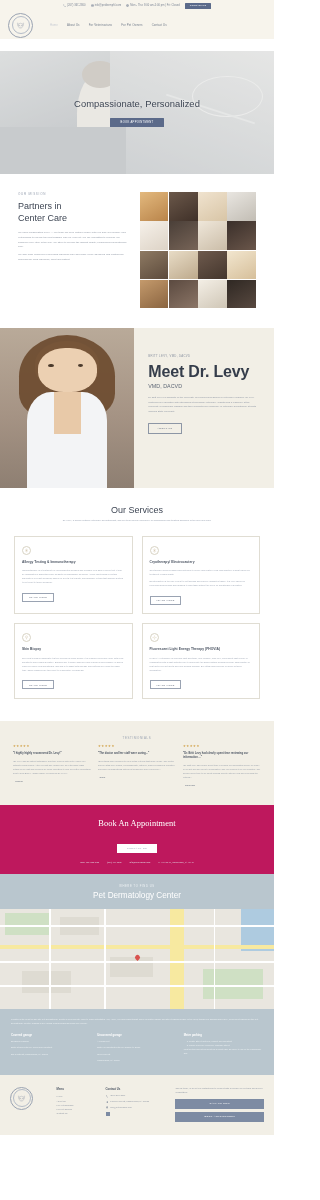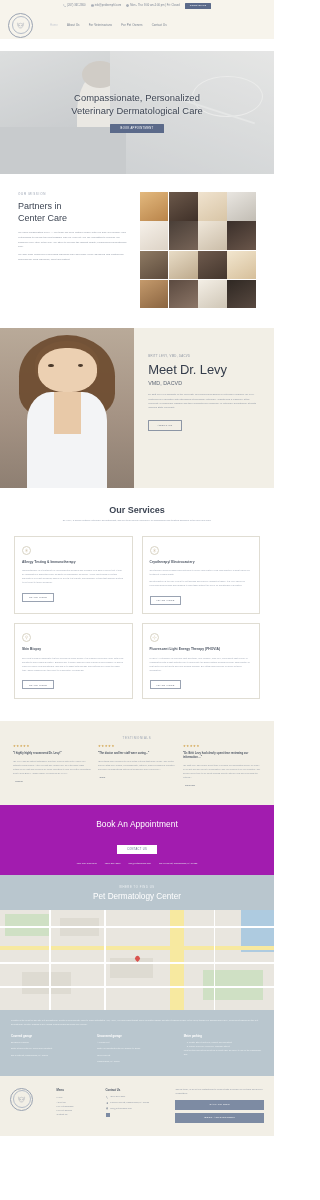--- a/index.html
+++ b/index.html
@@ -124,21 +124,21 @@
     background:#cdbfb0;
   }
   .doc-info {
     width:51%; padding:26px 16px 0 14px;
   }
   .doc-kicker {
     font-size:2.8px; letter-spacing:.12em; color:#8b93a1;
     text-transform:uppercase; margin-bottom:5px;
   }
   .doc-name {
-    font-size:13px; color:#353d4b; font-weight:400;
+    font-size:16px; color:#353d4b; font-weight:700;
     letter-spacing:-.01em; line-height:1.1;
   }
   .doc-sub {
     font-size:5.3px; color:#5d6675; font-weight:400;
     margin-top:2.5px; letter-spacing:.01em;
   }
   .doc-p {
     font-size:2.4px; line-height:1.85; color:#8e96a3; margin-top:7px;
   }
   .btn-outline {
@@ -146,21 +146,21 @@
     border:.4px solid #8d96a5; color:#6b7484;
     font-size:2.5px; letter-spacing:.13em;
     padding:3px 8px; border-radius:.5px;
     background:transparent;
   }
 
   
   .services { background:#fff; padding:17px 14px 22px; }
   .services-h {
     text-align:center; font-size:9px; color:#3e4654;
-    font-weight:700; margin-bottom:4px;
+    font-weight:400; margin-bottom:4px;
   }
   .services-sub {
     text-align:center; font-size:2.4px; line-height:1.8;
     color:#9aa3b2; max-width:150px; margin:0 auto 12px;
   }
   .svc-grid {
     display:grid; grid-template-columns:1fr 1fr; gap:9px 9px;
   }
   .svc-card {
     border:.4px solid #e0ddd3; background:#fff;
@@ -200,22 +200,22 @@
   .stars { color:#d2a44e; font-size:3.2px; letter-spacing:.5px; margin-bottom:4px; }
   .t-quote {
     font-size:2.7px; line-height:1.55; color:#4b5462;
     font-weight:700; margin-bottom:4px;
   }
   .t-body { font-size:2.2px; line-height:1.8; color:#959da9; }
   .t-author { font-size:2.5px; color:#6b7484; margin-top:4px; font-style:italic; }
 
   
   .book {
-    background:#a21caf; color:#fff;
-    padding:14px 10px 11px; text-align:center;
+    background:#be185d; color:#fff;
+    padding:14px 10px 11px; text-align:center;font-family:Liberation Serif, serif;
   }
   .book-h { font-size:8.4px; font-weight:400; margin-bottom:7px; letter-spacing:.01em; }
   .book-btn {
     display:inline-block; background:#fff; color:#5b6a8a;
     font-size:2.6px; letter-spacing:.13em; padding:3px 10px;
   }
   .book-meta {
     display:flex; justify-content:center; gap:8px;
     font-size:2.3px; color:#e4e7ec; margin-top:8px; flex-wrap:wrap;
   }
@@ -322,21 +322,20 @@
     <div class="band" style="left:30%;top:8%;width:13%;height:22%;background:#b9b3ab;border-radius:50%;"></div>
     <div class="band" style="left:40%;top:0;width:60%;height:100%;background:linear-gradient(200deg,#dfe2e4,#b5bcc3);"></div>
     <div class="band" style="left:70%;top:20%;width:26%;height:34%;border:1.6px solid #e9ecee;border-radius:50%;"></div>
     <div class="band" style="left:60%;top:46%;width:34%;height:2px;background:#dfe3e6;transform:rotate(18deg);"></div>
     <div class="band" style="left:0;top:62%;width:46%;height:38%;background:#aab1b9;"></div>
   </div>
   <div class="hero-overlay"></div>
   <div class="hero-content">
     <div class="hero-title">
       <div>Compassionate, Personalized</div>
-      <div>Veterinary Dermatological Care</div>
     </div>
     <span class="hero-btn">BOOK APPOINTMENT</span>
   </div>
 </div>
 
 <div class="mission">
   <div class="mission-left">
     <div class="eyebrow">OUR MISSION</div>
     <div class="mission-h">
       <div>Partners in</div>

